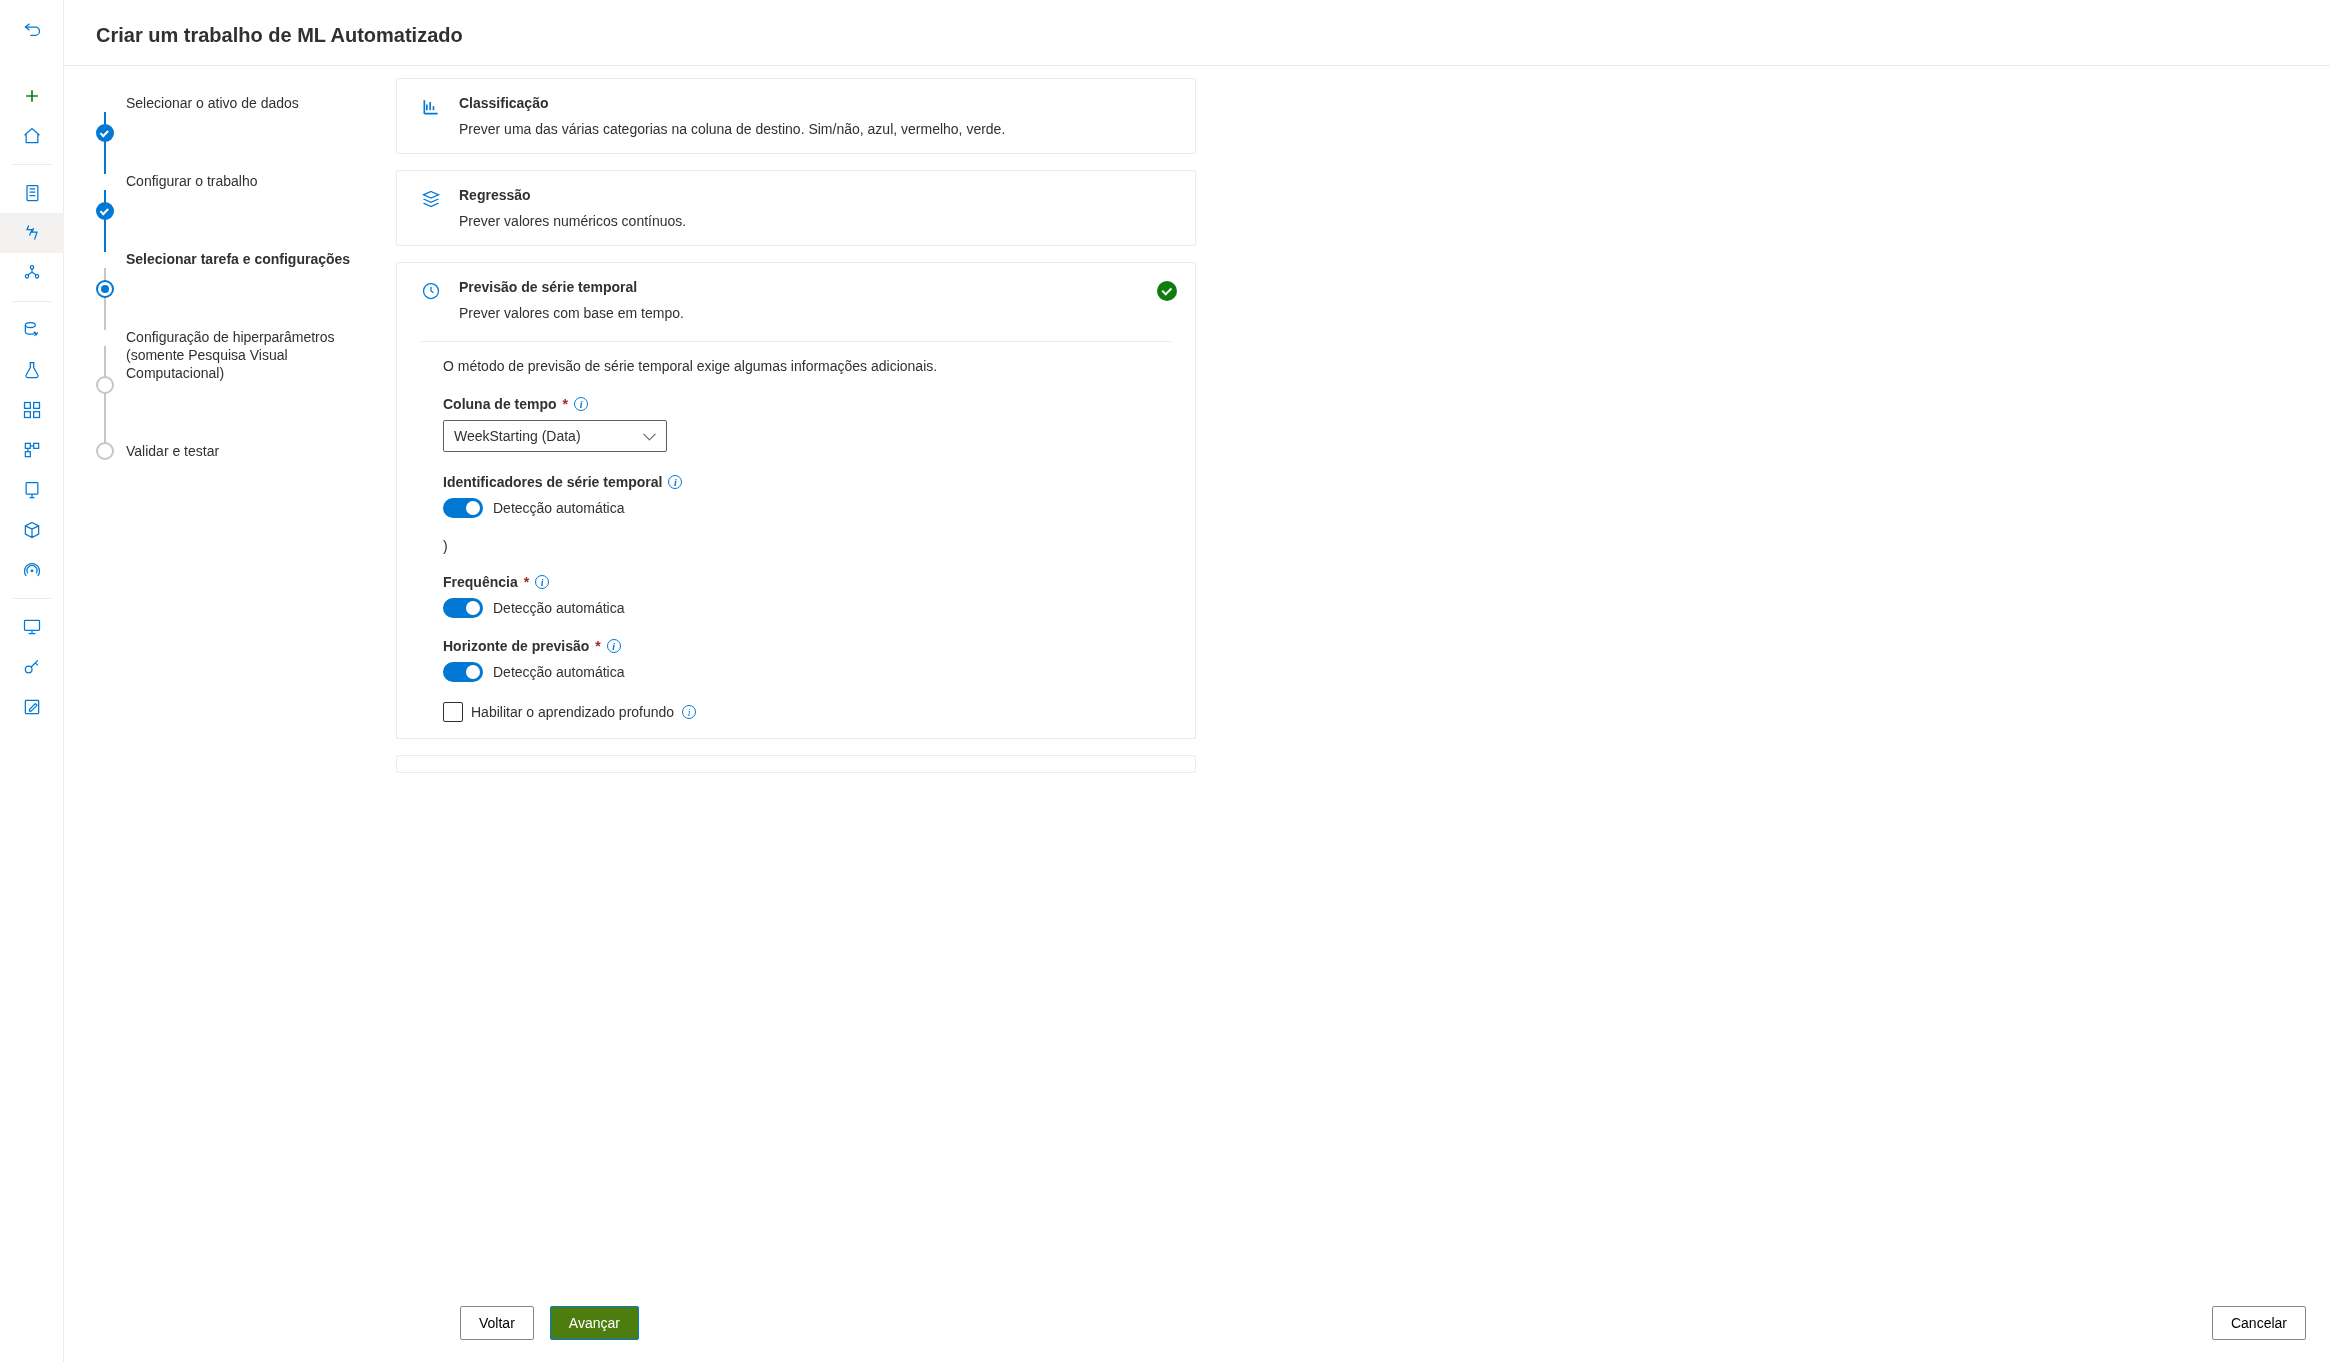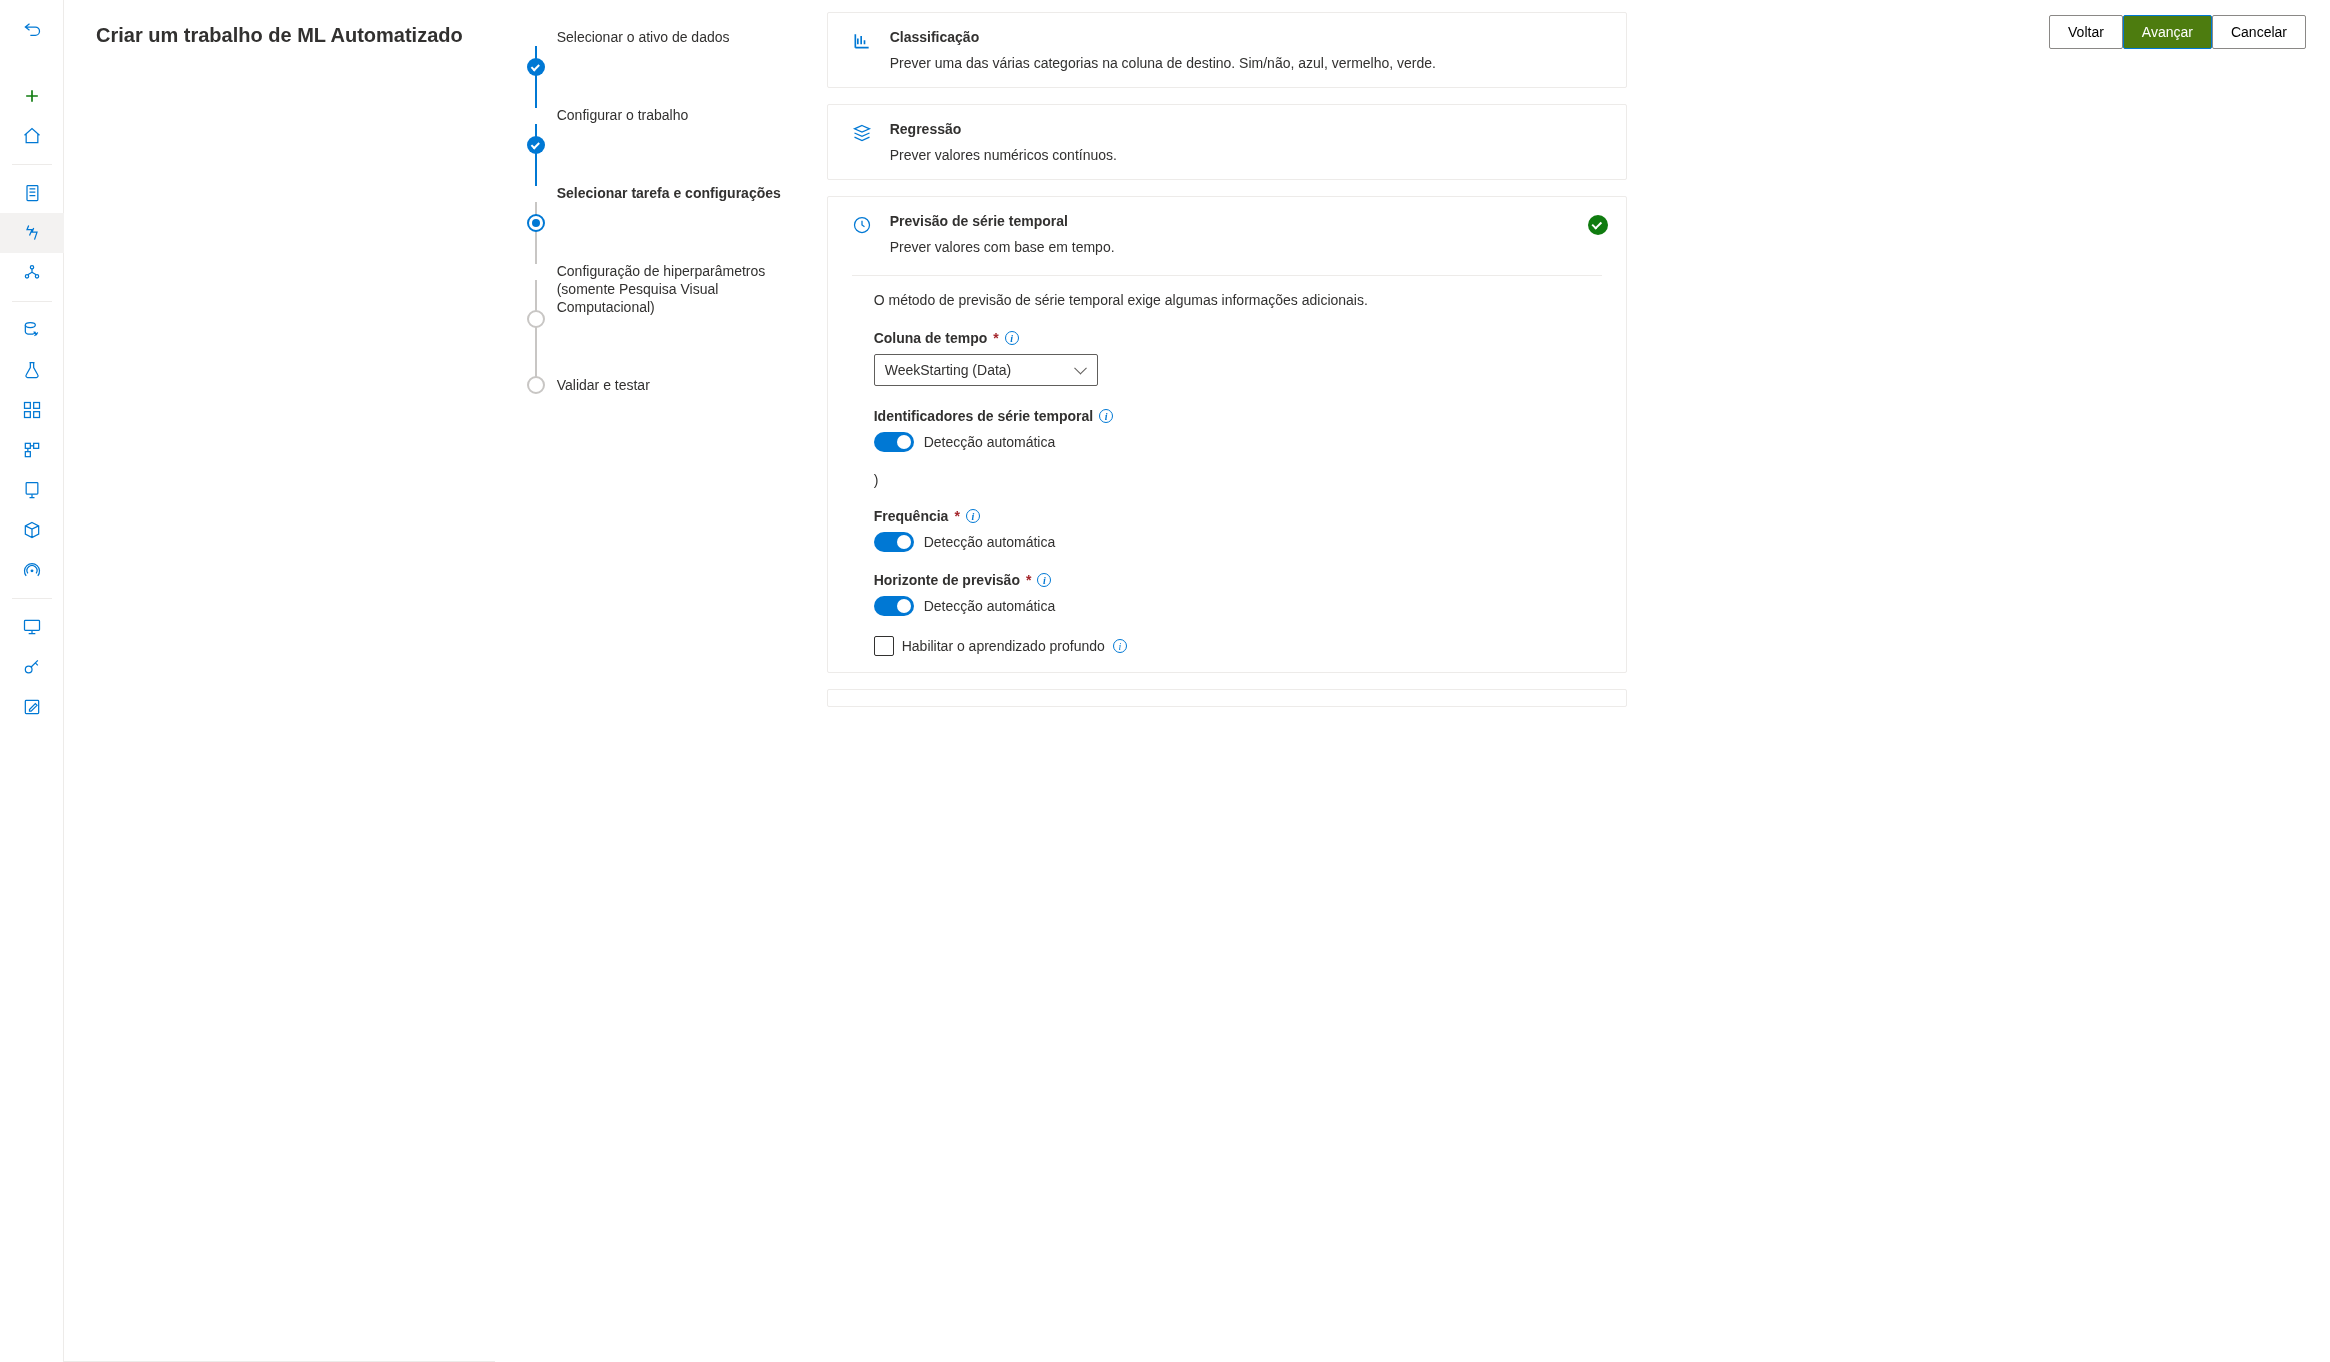--- a/index.html
+++ b/index.html
@@ -52,21 +52,21 @@
     .rail-divider {
       width: 40px;
       height: 1px;
       background: #edebe9;
       margin: 8px 0;
     }
     
     .main {
       flex: 1;
       display: flex;
-      flex-direction: row;
+      flex-direction: column;
       min-width: 0;
     }
     .header {
       padding: 24px 32px 18px 32px;
       border-bottom: 1px solid #edebe9;
     }
     .header h1 {
       font-size: 20px;
       font-weight: 600;
       color: #323130;
@@ -314,21 +314,21 @@
       border: 1px solid #edebe9;
       border-radius: 2px;
       max-width: 800px;
       height: 18px;
     }
     
     .footer {
       display: flex;
       align-items: flex-start;
       padding: 14px 24px 22px 396px;
-      gap: 0;
+      gap: 16px;
       border-top: 1px solid transparent;
     }
     .btn {
       padding: 8px 18px;
       font-size: 14px;
       border-radius: 2px;
       cursor: pointer;
       border: 1px solid #8a8886;
       background: #fff;
     }

